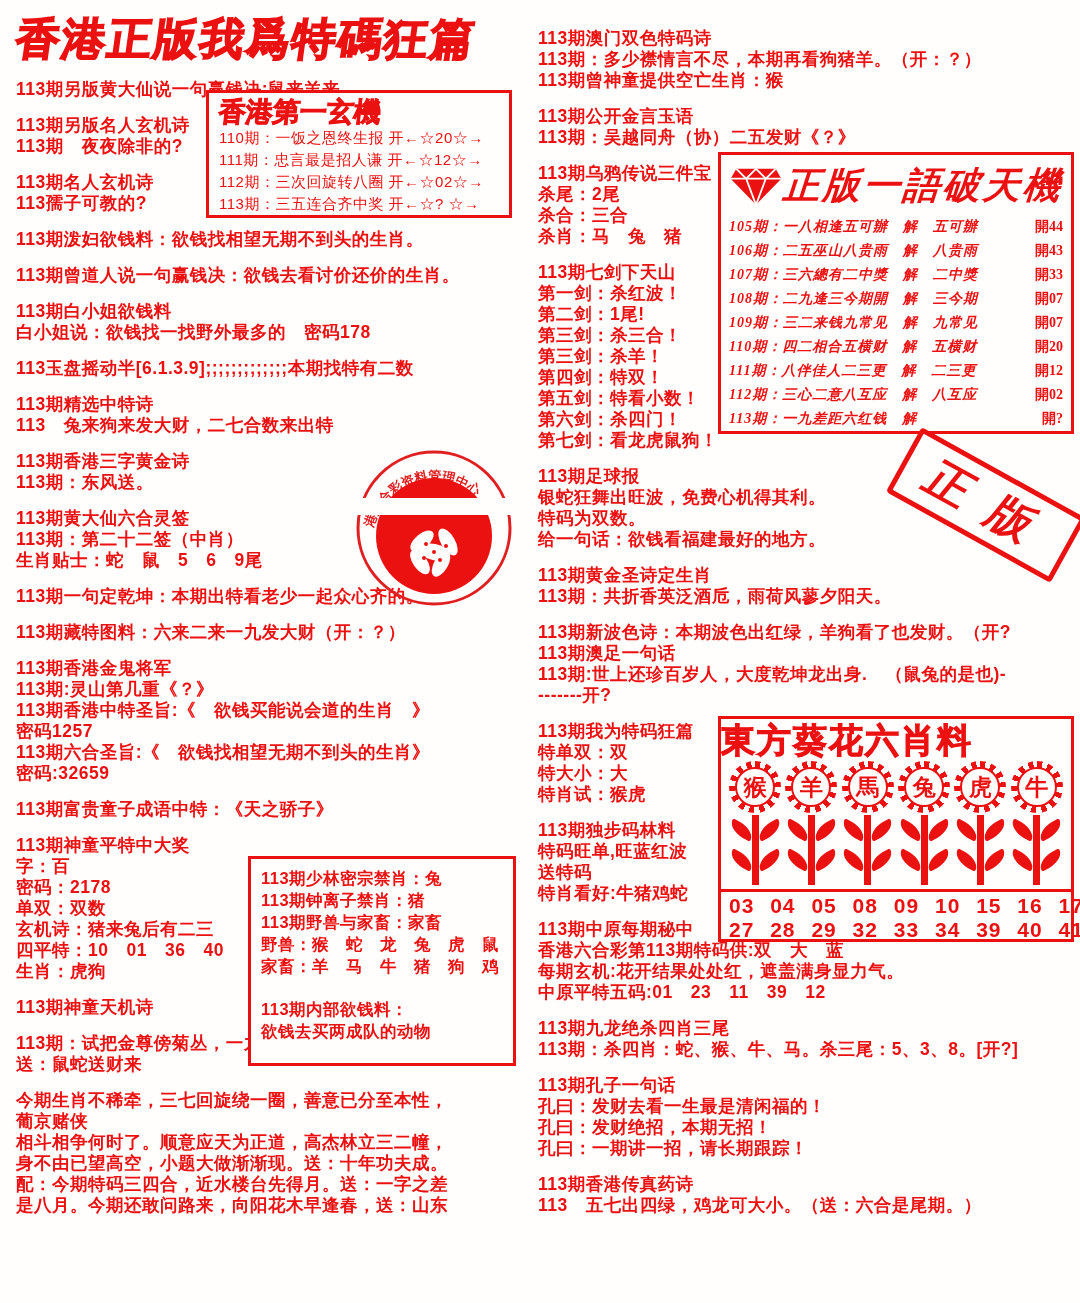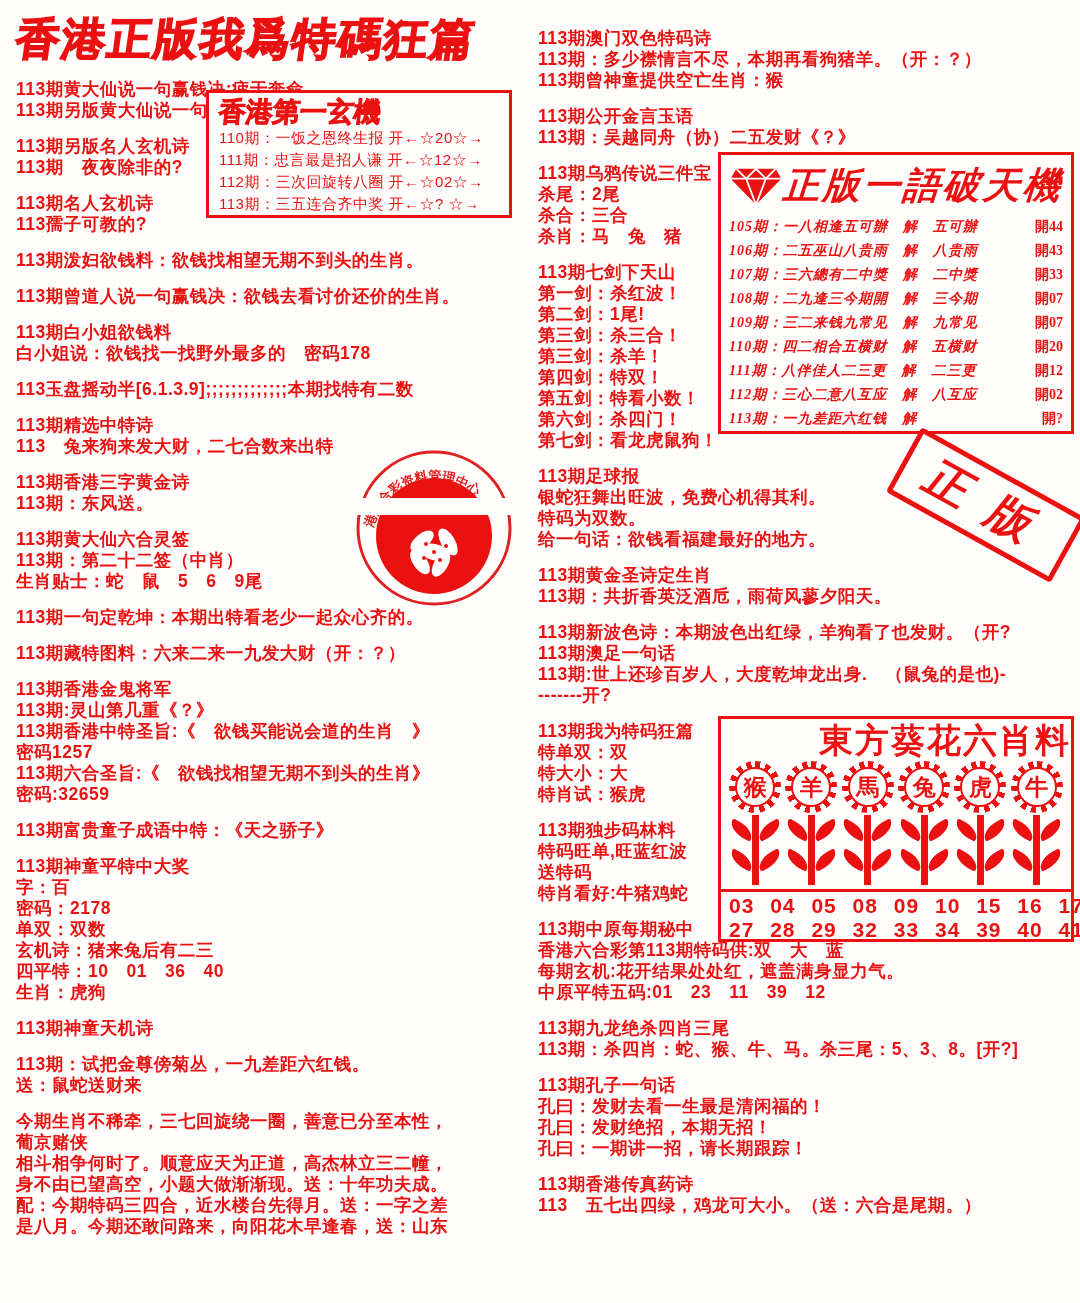--- a/index.html
+++ b/index.html
@@ -25,21 +25,21 @@
   .tianji-title{font-family:"Liberation Serif",serif;font-style:italic;font-weight:900;font-size:37px;
     letter-spacing:3px;white-space:nowrap;transform:skewX(-4deg);}
   .tianji-row{display:flex;justify-content:space-between;font-family:"Liberation Serif",serif;
     font-style:italic;font-weight:bold;font-size:14px;line-height:24px;white-space:nowrap;letter-spacing:1px;}
   .tianji-row .rt{font-style:normal;letter-spacing:0;}
   
   .jinxiao{left:248px;top:856px;width:268px;height:210px;padding:8px 10px;}
   .jinxiao .ln{font-size:16.5px;line-height:22px;}
   
   .sunflower{left:718px;top:716px;width:356px;height:226px;padding:0;}
-  .sf-title{font-size:34px;font-weight:400;text-align:right;line-height:42px;letter-spacing:2px;
+  .sf-title{font-size:34px;font-weight:700;text-align:left;line-height:42px;letter-spacing:2px;
     -webkit-text-stroke:1px #ec1111;white-space:nowrap;}
   .sf-flowers{display:flex;justify-content:space-around;height:128px;padding:0 6px;}
   .flower{position:relative;width:54px;}
   .fhead{position:relative;width:52px;height:52px;margin:0 auto;}
   .fhead .rays{position:absolute;inset:0;border-radius:50%;
     background:repeating-conic-gradient(#ec1111 0 13deg,#fffefd 13deg 26deg);}
   .fhead .core{position:absolute;inset:6px;border-radius:50%;background:#fffefd;border:2.5px solid #ec1111;
     display:flex;align-items:center;justify-content:center;font-size:23px;font-weight:900;color:#ec1111;}
   .stem{position:relative;width:7px;height:70px;background:#ec1111;margin:2px auto 0;}
   .leaf{position:absolute;width:25px;height:14px;background:#ec1111;border-radius:2px 100% 2px 100%;}
@@ -61,21 +61,20 @@
 </style>
 </head>
 <body>
 
 <div class="page">
 
   <div class="col-left">
     <div class="page-title">香港正版我爲特碼狂篇</div>
     <div id="left-col">
         <div class="block">
-          <div class="ln">113期黄大仙说一句赢钱决:疲于奔命</div>
           <div class="ln">113期另版黄大仙说一句赢钱决:鼠来羊来</div>
         </div>
         <div class="block">
           <div class="ln">113期另版名人玄机诗</div>
           <div class="ln">113期　夜夜除非的?</div>
         </div>
         <div class="block">
           <div class="ln">113期名人玄机诗</div>
           <div class="ln">113孺子可教的?</div>
         </div>
@@ -279,20 +278,32 @@
           <span class="lt">112期：三心二意八互应　解　八互应</span>
           <span class="rt">開02</span>
         </div>
         <div class="tianji-row">
           <span class="lt">113期：一九差距六红钱　解</span>
           <span class="rt">開?</span>
         </div>
       </div>
   </div>
 
+  <div class="rbox jinxiao">
+    <div id="jinxiao-lines">
+        <div class="ln">113期少林密宗禁肖：兔</div>
+        <div class="ln">113期钟离子禁肖：猪</div>
+        <div class="ln">113期野兽与家畜：家畜</div>
+        <div class="ln">野兽：猴　蛇　龙　兔　虎　鼠</div>
+        <div class="ln">家畜：羊　马　牛　猪　狗　鸡</div>
+        <div class="ln empty"></div>
+        <div class="ln">113期内部欲钱料：</div>
+        <div class="ln">欲钱去买两成队的动物</div>
+      </div>
+  </div>
 
   <div class="rbox sunflower">
     <div class="sf-title">東方葵花六肖料</div>
     <div class="sf-flowers" id="sf-flowers">
         <div class="flower">
           <div class="fhead">
             <div class="rays"></div>
             <div class="core">猴</div>
           </div>
           <div class="stem">

